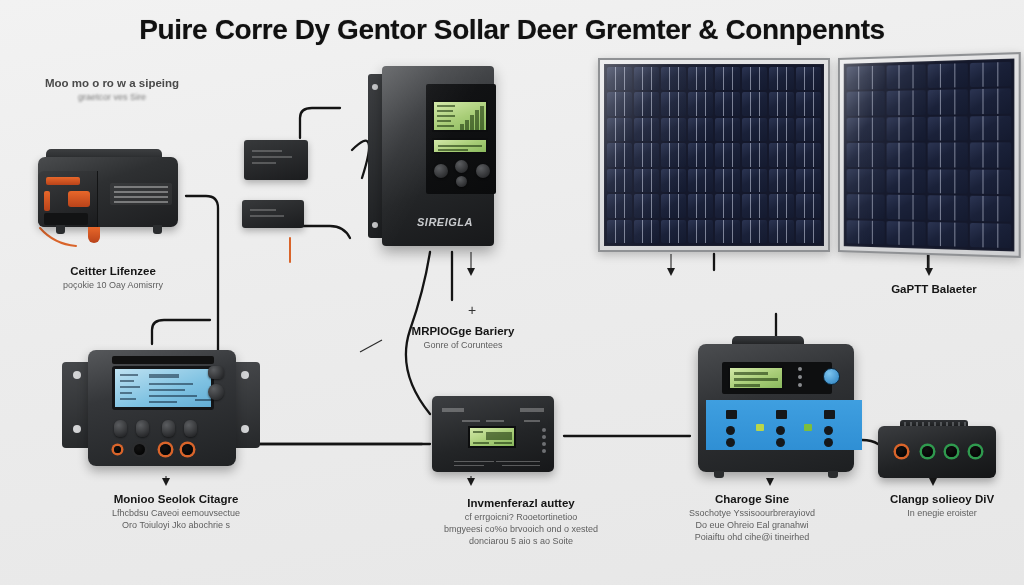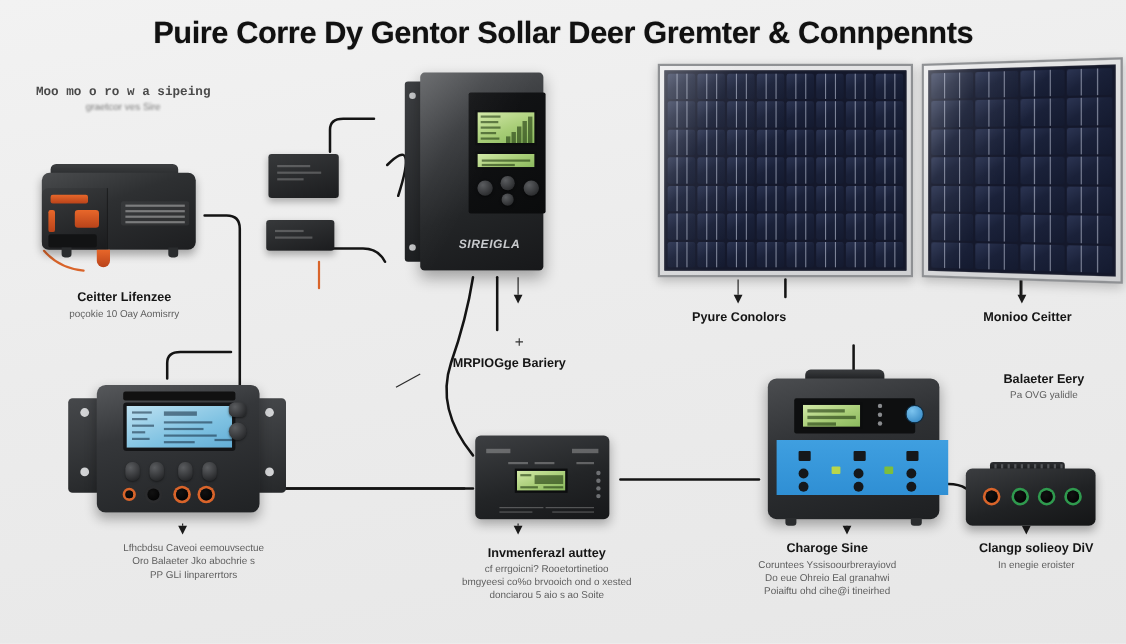--- a/index.html
+++ b/index.html
@@ -27,21 +27,21 @@
   
   .lbl { position: absolute; text-align: center; color: #1b1b1b; }
   .lbl .hd {
     font-size: 11.5px; font-weight: bold; line-height: 15px;
     color: #151515; filter: blur(.25px);
   }
   .lbl .sb {
     font-size: 9px; line-height: 12px; color: #5e5e5e;
     filter: blur(.45px);
   }
-  .lbl.soft .hd { filter: blur(.7px); color:#4a4a4a;font-family:Liberation Mono, monospace; }
+  .lbl.soft .hd { filter: blur(.7px); color:#4a4a4a; }
   .lbl.soft .sb { filter: blur(.8px); color:#7b7b7b; }
   .plus {
     position:absolute; font-size:14px; color:#333; text-align:center;
   }
 
   
   svg.wires { position: absolute; inset: 0; width: 1024px; height: 585px; }
 
   
   .dev { position: absolute; }
@@ -391,20 +391,21 @@
       </div>
       <div class="inv-brand">SIREIGLA</div>
       <div class="inv-gloss"></div>
     </div>
   </div>
 
   <div class="plus" style="left:372px; top:302px; width:200px;">+</div>
 
   <div class="lbl" style="left:358px; top:324px; width:210px;">
     <div class="hd">MRPIOGge Bariery</div>
+    <div class="sb">Gonre of Coruntees</div>
   </div>
 
   <div class="dev panel-frame" style="left:598px; top:58px; width:232px; height:194px;">
     <div class="panel-inner" style="grid-template-columns:repeat(8,1fr); grid-template-rows:repeat(7,1fr);">
       <div class="cell"></div>
         <div class="cell"></div>
         <div class="cell"></div>
         <div class="cell"></div>
       <div class="cell"></div>
         <div class="cell"></div>
@@ -489,32 +490,25 @@
         <div class="cell"></div>
         <div class="cell"></div>
       <div class="cell"></div>
         <div class="cell"></div>
         <div class="cell"></div>
         <div class="cell"></div>
     </div>
     <div class="panel-sheen"></div>
   </div>
 
-  <div class="lbl" style="left:580px; top:282px; width:184px;">
-    <div class="hd">Pyure Conolors</div>
-  </div>
 
   <div class="lbl" style="left:852px; top:282px; width:164px;">
-    <div class="hd">Monioo Ceitter</div>
-  </div>
-
-  <div class="lbl" style="left:874px; top:338px; width:150px;">
-    <div class="hd">Balaeter Eery</div>
-    <div class="sb">Pa OVG yalidle</div>
-  </div>
+    <div class="hd">GaPTT Balaeter</div>
+  </div>
+
 
   <div class="dev mppt">
     <div class="mppt-ear" style="left:0;"></div>
     <div class="mppt-ear" style="right:0;"></div>
     <div class="mppt-body">
       <div style="position:absolute;left:24px;top:6px;width:102px;height:8px;background:#111;border-radius:2px;"></div>
       <div class="lcd-blue">
         <i style="left:5px; top:5px; width:18px;"></i>
         <i style="left:5px; top:11px; width:14px;"></i>
         <i style="left:5px; top:17px; width:20px;"></i>
@@ -536,23 +530,23 @@
       <div class="knob" style="left:96px; top:70px; width:13px; height:17px; border-radius:6px;"></div>
 
       <div class="port o" style="left:26px; top:96px; width:7px; height:7px;"></div>
       <div class="port k" style="left:46px; top:94px;"></div>
       <div class="port o" style="left:72px; top:94px;"></div>
       <div class="port o" style="left:94px; top:94px;"></div>
     </div>
   </div>
 
   <div class="lbl" style="left:56px; top:492px; width:240px;">
+    <div class="hd">Monioo Seolok Citagre</div>
     <div class="sb">Lfhcbdsu Caveoi eemouvsectue</div>
-    <div class="sb">Oro Balaeter Jko abochrie s</div>
-    <div class="sb">PP GLi Iinparerrtors</div>
+    <div class="sb">Oro Toiuloyi Jko abochrie s</div>
   </div>
 
   <div class="dev midinv">
     <div class="midinv-body">
       <div class="mi-text" style="left:10px; top:12px; width:22px; height:4px;"></div>
       <div class="mi-text" style="right:10px; top:12px; width:24px; height:4px;"></div>
       <div class="mi-text" style="left:30px; top:24px; width:18px;"></div>
       <div class="mi-text" style="left:54px; top:24px; width:18px;"></div>
       <div class="mi-text" style="right:14px; top:24px; width:16px;"></div>
       <div class="lcd-green" style="left:36px; top:30px; width:48px; height:22px;">
@@ -567,21 +561,21 @@
         <div style="width:4px;height:4px;border-radius:50%;background:#6e7073;margin-bottom:3px;"></div>
         <div style="width:4px;height:4px;border-radius:50%;background:#6e7073;"></div>
       </div>
       <div class="mi-text" style="left:22px; bottom:10px; width:40px; height:1.5px;"></div>
       <div class="mi-text" style="left:22px; bottom:6px; width:30px; height:1.5px;"></div>
       <div class="mi-text" style="right:14px; bottom:10px; width:44px; height:1.5px;"></div>
       <div class="mi-text" style="right:14px; bottom:6px; width:38px; height:1.5px;"></div>
     </div>
   </div>
 
-  <div class="lbl" style="left:372px; top:496px; width:250px;">
+  <div class="lbl" style="left:396px; top:496px; width:250px;">
     <div class="hd">Invmenferazl auttey</div>
     <div class="sb">cf errgoicni? Rooetortinetioo</div>
     <div class="sb">bmgyeesi co%o brvooich ond o xested</div>
     <div class="sb">donciarou 5 aio s ao Soite</div>
   </div>
 
   <div class="dev station">
     <div class="st-handle"></div>
     <div class="st-body">
       <div class="st-dark">
@@ -610,21 +604,21 @@
         <div style="position:absolute;left:50px;top:24px;width:8px;height:7px;background:#b9d64a;border-radius:1px;"></div>
         <div style="position:absolute;left:98px;top:24px;width:8px;height:7px;background:#7dbe3c;border-radius:1px;"></div>
       </div>
       <div class="st-foot" style="left:16px;"></div>
       <div class="st-foot" style="right:16px;"></div>
     </div>
   </div>
 
   <div class="lbl" style="left:662px; top:492px; width:180px;">
     <div class="hd">Charoge Sine</div>
-    <div class="sb">Coruntees Yssisoourbrerayiovd</div>
+    <div class="sb">Ssochotye Yssisoourbrerayiovd</div>
     <div class="sb">Do eue Ohreio Eal granahwi</div>
     <div class="sb">Poiaiftu ohd cihe@i tineirhed</div>
   </div>
 
   <div class="dev gbox">
     <div class="gbox-top">
       <i style="left:4px;"></i>
         <i style="left:10px;"></i>
         <i style="left:16px;"></i>
       <i style="left:22px;"></i>

